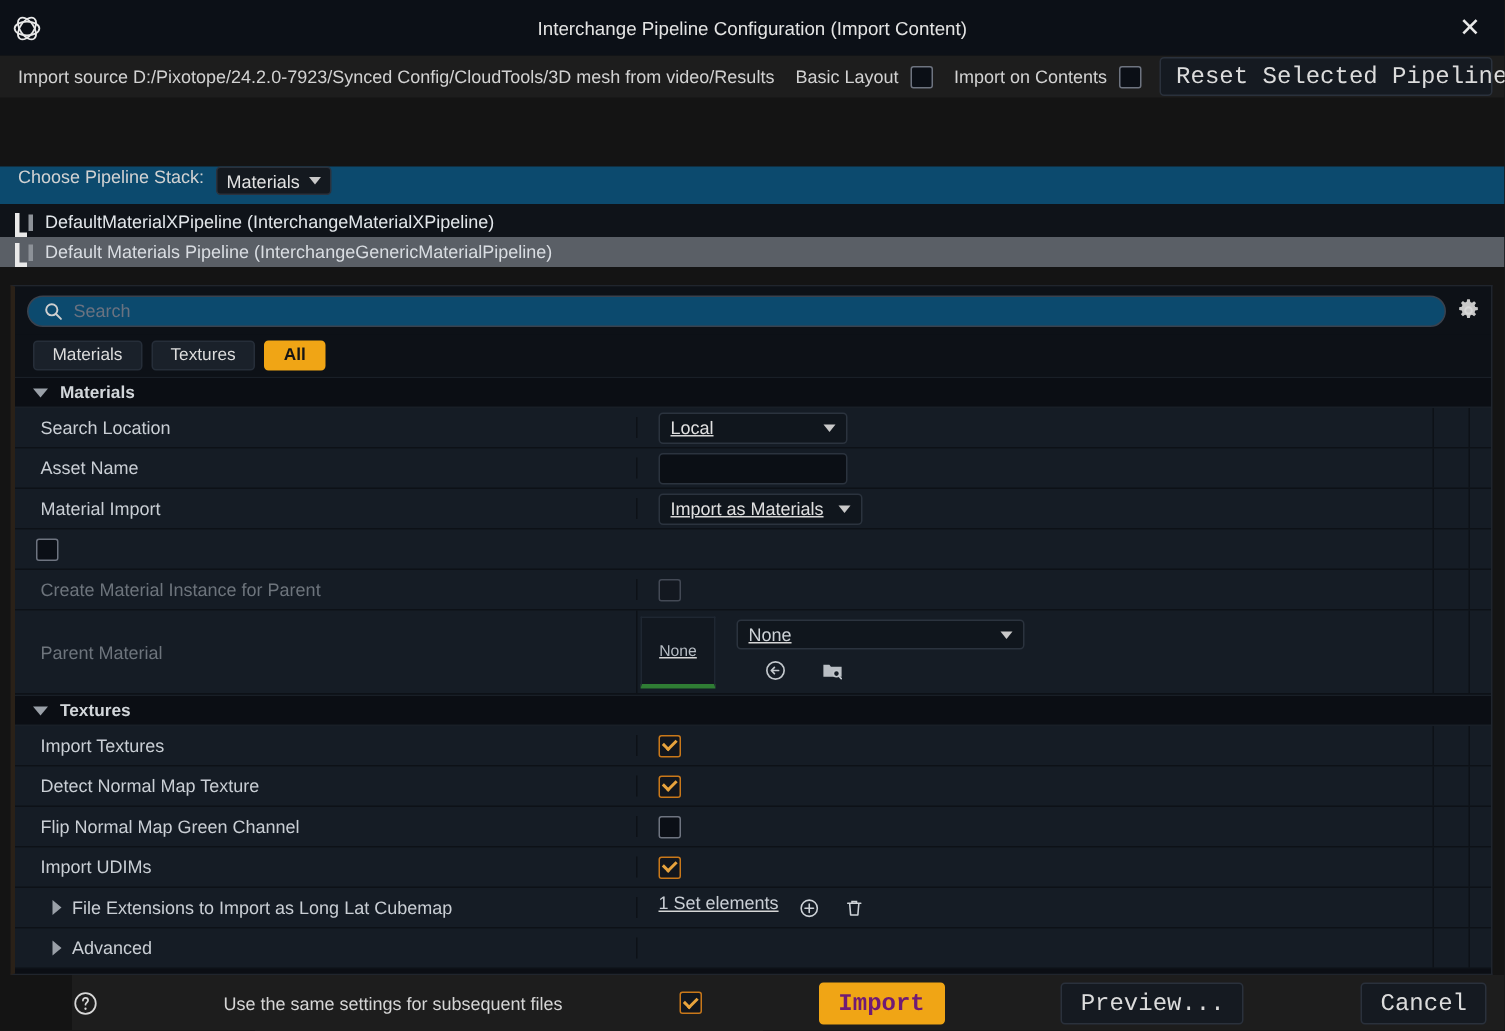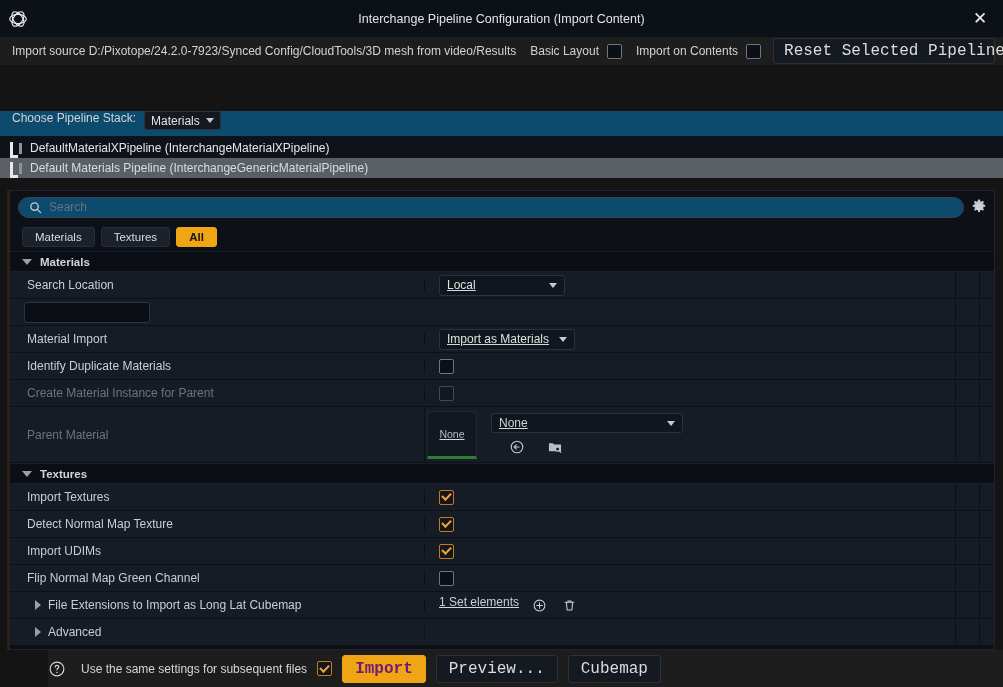--- a/index.html
+++ b/index.html
@@ -333,21 +333,21 @@
     cursor: pointer;
   }
   .pm-btns { display: flex; align-items: center; gap: 8px; padding-left: 6px; }
 
   .filler-row { height: 22px; background: #0b0e14; }
 
   
   .footer {
     height: 37px; min-height: 37px;
     background: #1d1d1d;
-    display: flex; align-items: center; justify-content: flex-start;
+    display: flex; align-items: center; justify-content: space-between;
     gap: 10px;
     padding: 0 12px 0 0;
     margin-left: 48px;
   }
   .help-icon { width: 18px; height: 18px; cursor: pointer; }
   .footer-label { font-size: 12px; color: #d5d5d5; margin-left: 5px; }
   .btn-import {
     background: #f0a515; border: 1px solid #f0a515; color: #701a75;
     font-weight: bold; min-width: 62px; text-align: center;
     padding: 4px 12px;
@@ -441,39 +441,39 @@
         <div class="pvalue">
           <span class="val-combo">
             <span>Local</span>
             <span class="caret"></span>
           </span>
         </div>
         <div class="col-divider2"></div>
       </div>
 
       <div class="prow">
+        <div class="pname">Asset Name</div>
         <div class="pvalue">
           <input class="val-input" type="text" value="" style="">
         </div>
         <div class="col-divider2"></div>
       </div>
 
       <div class="prow">
         <div class="pname">Material Import</div>
         <div class="pvalue">
           <span class="val-combo wide">
             <span>Import as Materials</span>
             <span class="caret"></span>
           </span>
         </div>
         <div class="col-divider2"></div>
       </div>
 
       <div class="prow">
-        <div class="pname">Identify Duplicate Materials</div>
         <div class="pvalue">
           <span class="val-check-wrap">
             <span class="ue-check"></span>
           </span>
         </div>
         <div class="col-divider2"></div>
       </div>
 
       <div class="prow">
         <div class="pname disabled">Create Material Instance for Parent</div>
@@ -533,34 +533,34 @@
         <div class="pname">Detect Normal Map Texture</div>
         <div class="pvalue">
           <span class="val-check-wrap">
             <span class="ue-check checked"></span>
           </span>
         </div>
         <div class="col-divider2"></div>
       </div>
 
       <div class="prow">
+        <div class="pname">Flip Normal Map Green Channel</div>
+        <div class="pvalue">
+          <span class="val-check-wrap">
+            <span class="ue-check"></span>
+          </span>
+        </div>
+        <div class="col-divider2"></div>
+      </div>
+
+      <div class="prow">
         <div class="pname">Import UDIMs</div>
         <div class="pvalue">
           <span class="val-check-wrap">
             <span class="ue-check checked"></span>
-          </span>
-        </div>
-        <div class="col-divider2"></div>
-      </div>
-
-      <div class="prow">
-        <div class="pname">Flip Normal Map Green Channel</div>
-        <div class="pvalue">
-          <span class="val-check-wrap">
-            <span class="ue-check"></span>
           </span>
         </div>
         <div class="col-divider2"></div>
       </div>
 
       <div class="prow">
         <div class="pname indent">
           <span class="tri-right"></span>
           <span>File Extensions to Import as Long Lat Cubemap</span>
         </div>
@@ -602,16 +602,16 @@
       <svg width="18" height="18" viewBox="0 0 20 20" fill="none" stroke="#d8d8d8" stroke-width="1.3">
         <circle cx="10" cy="10" r="7.6"></circle>
         <path d="M8.1 7.8c0-1.1.9-1.9 1.9-1.9s1.9.8 1.9 1.9c0 1.5-1.9 1.4-1.9 3.1" stroke-linecap="round"></path>
         <circle cx="10" cy="13.9" r="0.85" fill="#d8d8d8" stroke="none"></circle>
       </svg>
     </span>
     <span class="footer-label">Use the same settings for subsequent files</span>
     <span class="ue-check checked"></span>
     <button class="btn btn-import">Import</button>
     <button class="btn btn-footer">Preview...</button>
-    <button class="btn btn-footer">Cubemap</button>
+    <button class="btn btn-footer">Cancel</button>
   </div>
 
 </div>
 
 </body></html>

